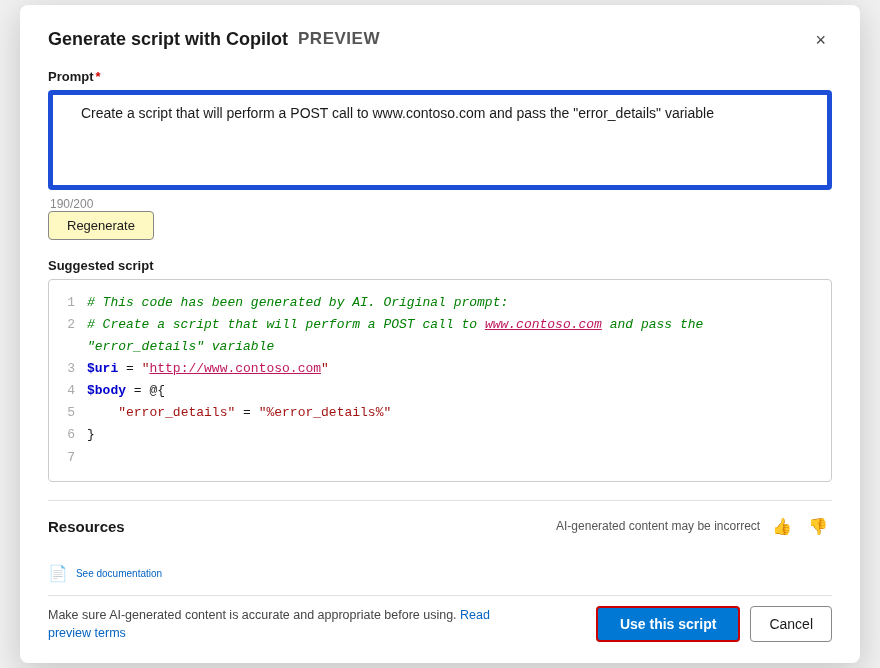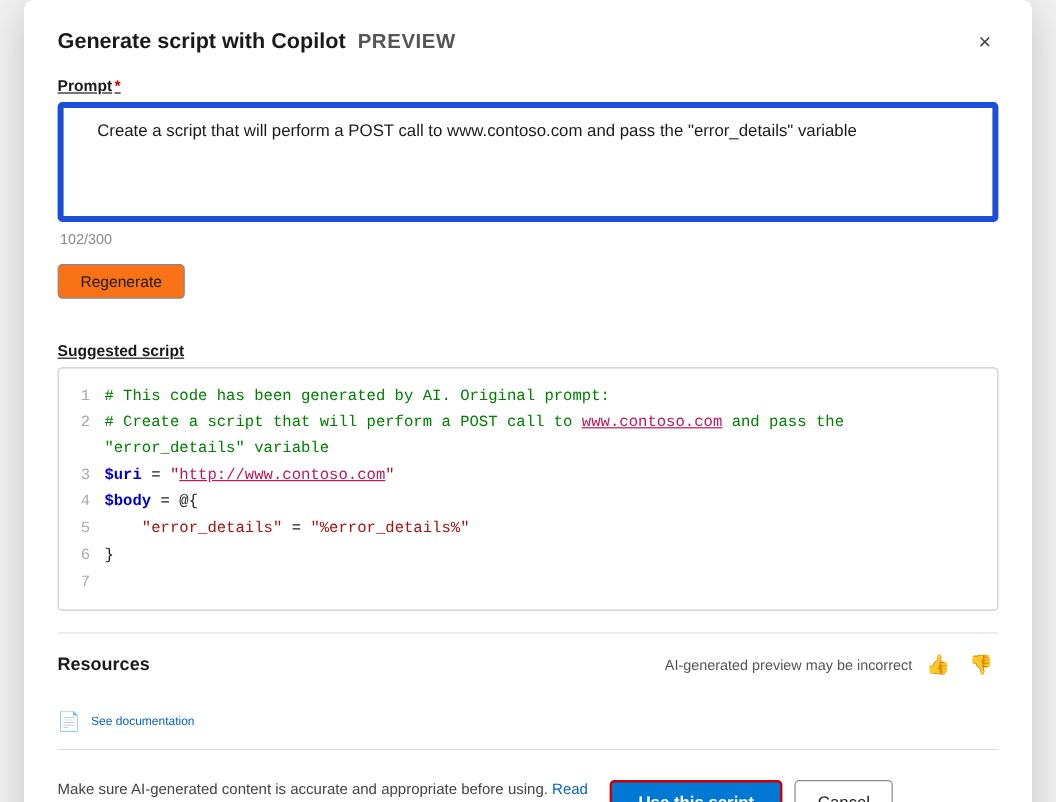--- a/index.html
+++ b/index.html
@@ -51,21 +51,20 @@
       color: #444;
       font-size: 18px;
       padding: 2px 6px;
       border-radius: 4px;
       line-height: 1;
     }
     .section-label {
       font-size: 13px;
       font-weight: 600;
       margin-bottom: 6px;
-      text-decoration: underline;
     }
     .required-star {
       color: #c00;
       margin-left: 2px;
     }
     .prompt-textarea {
       width: 100%;
       height: 100px;
       border: 5px solid #1d4ed8;
       border-radius: 4px;
@@ -76,32 +75,31 @@
       resize: none;
       outline: none;
     }
     .char-count {
       font-size: 12px;
       color: #888;
       margin-top: 4px;
       margin-left: 2px;
     }
     .regenerate-btn {
-      margin-top: 14px;
-      background: #f97316;
+      background: #fef9c3;
       border: 1px solid #888;
       border-radius: 4px;
       padding: 6px 18px;
       font-size: 13px;
       cursor: pointer;
       color: #1a1a1a;
       font-family: inherit;
     }
     .suggested-section {
-      margin-top: 36px;
+      margin-top: 18px;
     }
     .code-box {
       border: 1px solid #ccc;
       border-radius: 4px;
       padding: 12px 14px;
       background: #fff;
       font-family: 'Consolas', 'Courier New', monospace;
       font-size: 13px;
       line-height: 1.7;
       min-height: 180px;
@@ -111,21 +109,21 @@
       display: flex;
       gap: 12px;
       white-space: pre;
     }
     .line-num {
       color: #aaa;
       min-width: 12px;
       text-align: right;
       user-select: none;
     }
-    .code-green { color: #008000; }
+    .code-green { color: #008000; font-style: italic; }
     .code-blue { color: #0000cc; }
     .code-link { color: #be185d; text-decoration: underline; }
     .code-red { color: #a31515; }
     .code-black { color: #1a1a1a; }
     .code-bold { font-weight: bold; }
     .resources-section {
       margin-top: 18px;
       border-top: 1px solid #e0e0e0;
       padding-top: 14px;
     }
@@ -165,22 +163,22 @@
       color: #0078d4;
     }
     .doc-link {
       color: #0563c1;
       text-decoration: none;
       font-size: 10px;
     }
     .dialog-footer {
       display: flex;
       align-items: center;
-      justify-content: flex-start;
-      padding-top: 24px;
+      justify-content: space-between;
+      padding-top: 10px;
       border-top: 1px solid #e0e0e0;
     }
     .footer-notice {
       font-size: 12.5px;
       color: #444;
       max-width: 460px;
       line-height: 1.5;
     }
     .footer-notice a {
       color: #0563c1;
@@ -224,21 +222,21 @@
     </div>
     <button class="close-btn">×</button>
   </div>
 
   
   <div>
     <div class="section-label">
       <span>Prompt</span><span class="required-star">*</span>
     </div>
     <textarea class="prompt-textarea" style="">Create a script that will perform a POST call to www.contoso.com and pass the "error_details" variable</textarea>
-    <div class="char-count">102/300</div>
+    <div class="char-count">190/200</div>
   </div>
 
   
   <button class="regenerate-btn">Regenerate</button>
 
   
   <div class="suggested-section">
     <div class="section-label">Suggested script</div>
     <div class="code-box">
 
@@ -281,21 +279,21 @@
         <span class="line-num">7</span>
       </div>
     </div>
   </div>
 
   
   <div class="resources-section">
     <div class="resources-header">
       <span class="resources-title">Resources</span>
       <div class="ai-notice">
-        <span>AI-generated preview may be incorrect</span>
+        <span>AI-generated content may be incorrect</span>
         <button class="thumb-btn">👍</button>
         <button class="thumb-btn">👎</button>
       </div>
     </div>
     <div class="doc-link-row">
       <span class="doc-icon">📄</span>
       <a href="#" class="doc-link">See documentation</a>
     </div>
   </div>
 

